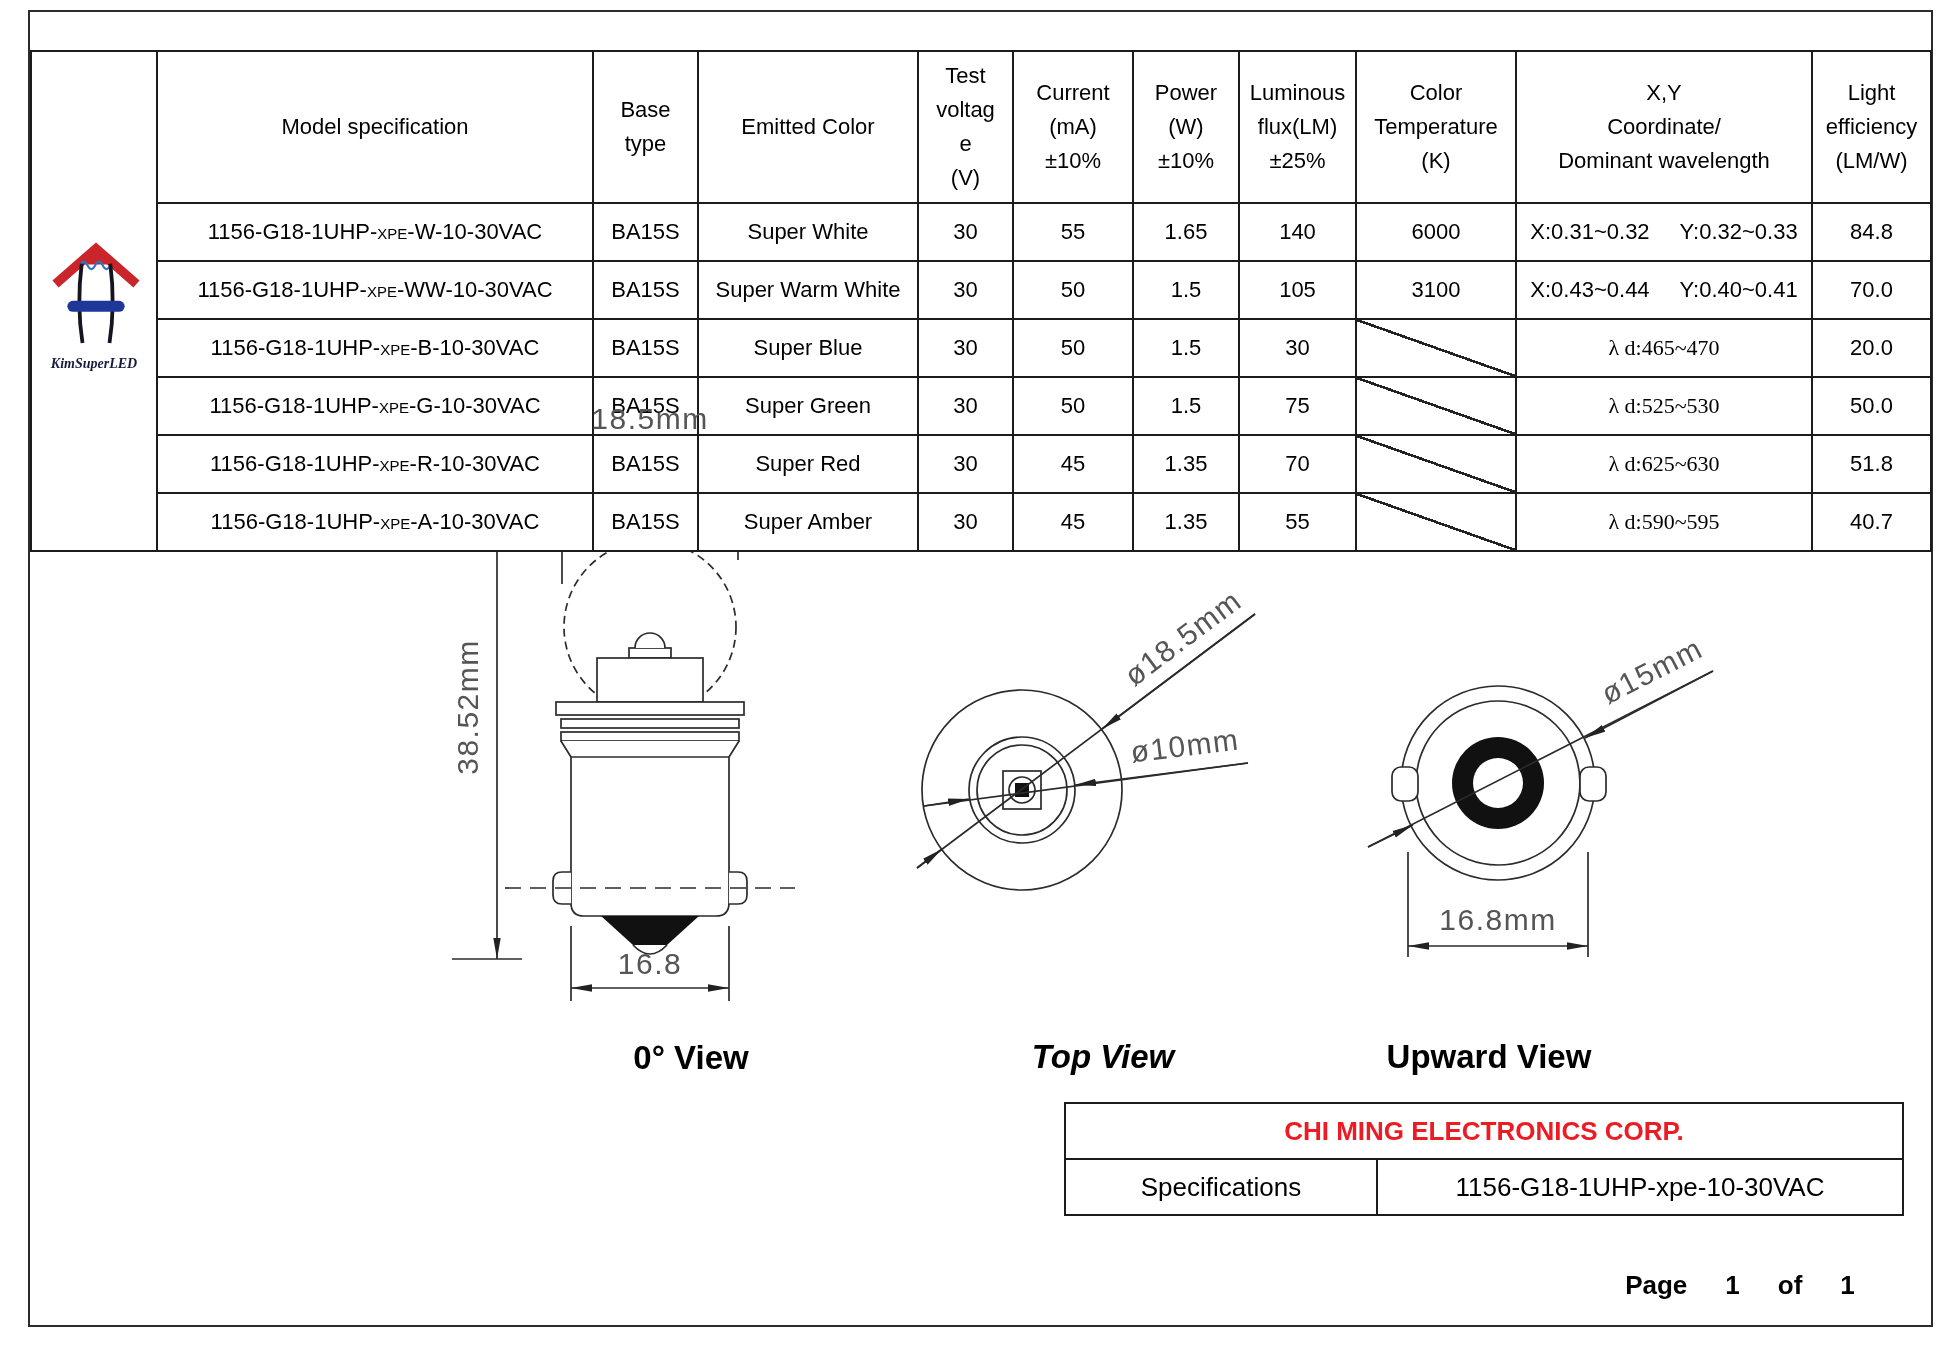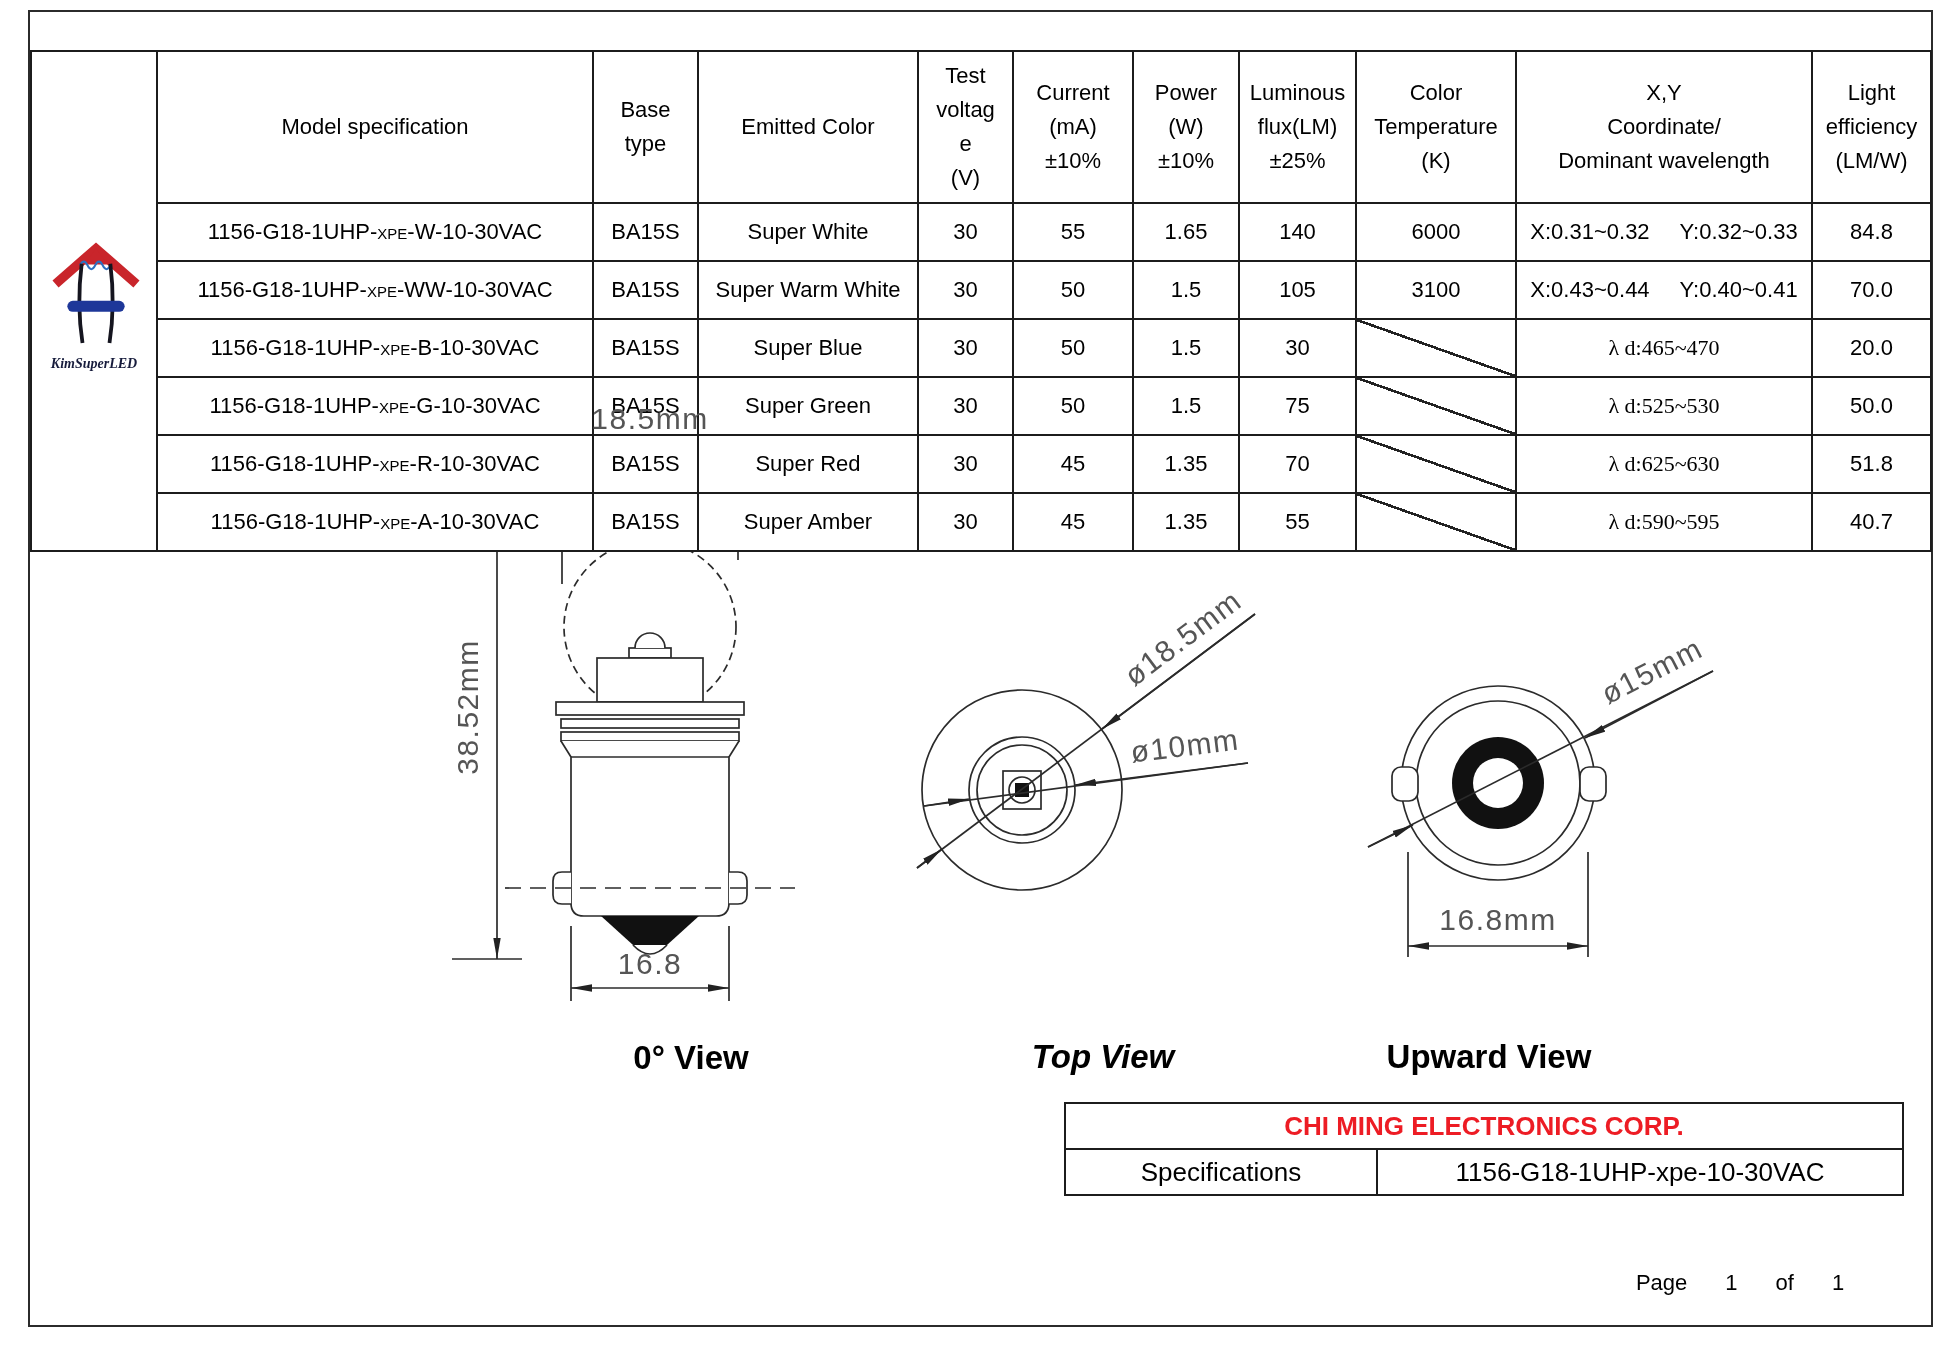--- a/index.html
+++ b/index.html
@@ -38,26 +38,26 @@
   .rohs-o{position:relative;display:inline-block;}
   .rohs-check{position:absolute;left:-4px;top:-30px;color:#2ea836;font-size:40px;font-weight:bold;}
   .rohs-compliant{font-family:"Liberation Serif",serif;color:#3aa93f;font-size:23px;
                   letter-spacing:6px;margin-top:12px;white-space:nowrap;}
   
   table.titleblock{position:absolute;left:1064px;top:1102px;width:838px;border-collapse:collapse;
                    table-layout:fixed;z-index:2;background:#fff;}
   table.titleblock td{border:2px solid #1c1c1c;font-size:26px;text-align:center;
                       vertical-align:middle;padding:0 6px;}
   td.company{color:#ed1c24;font-weight:bold;font-size:29px;height:42px;}
-  tr.tb-row{height:46px;}
+  tr.tb-row{height:56px;}
   td.kv{text-align:left;padding-left:14px;}
   .kv-val{margin-left:10px;}
   
   .footer{position:absolute;left:1600px;top:1270px;width:280px;display:flex;
-          justify-content:center;gap:38px;font-size:22px;font-weight:400;z-index:2;}
+          justify-content:center;gap:38px;font-size:26px;font-weight:700;z-index:2;}
 </style>
 </head>
 <body>
 
 <div class="page">
   <div class="page-border"></div>
 
   <table class="spec">
     <colgroup>
       <col style="width:126px">

